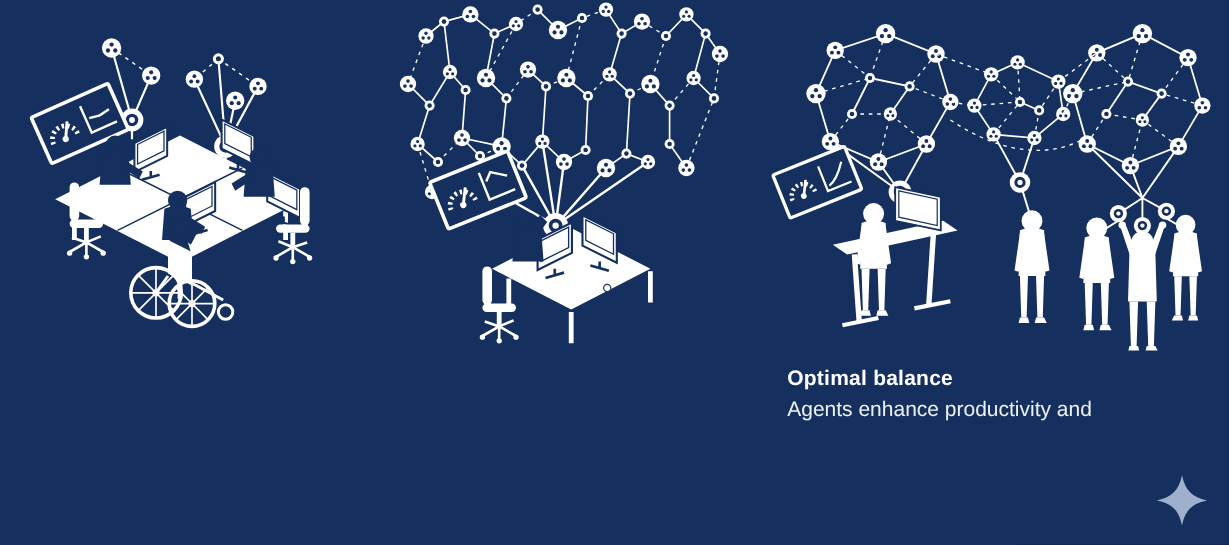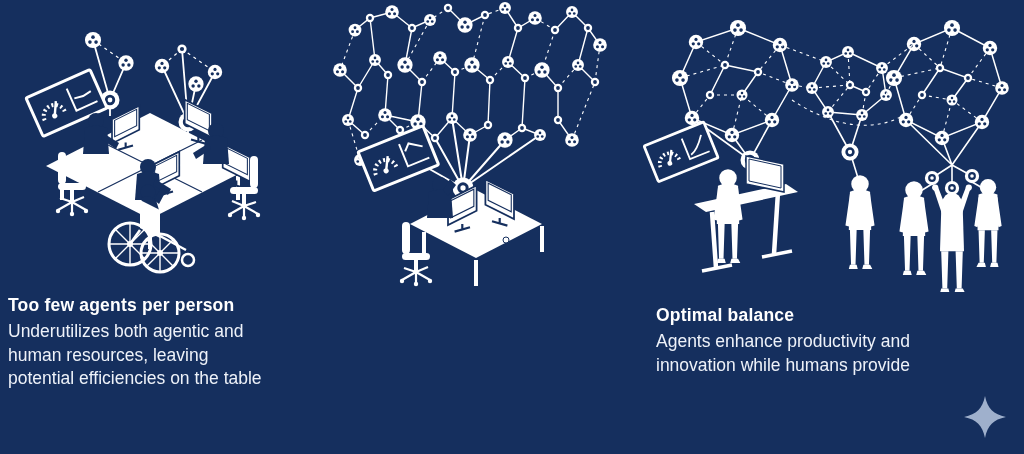--- a/index.html
+++ b/index.html
@@ -318,31 +318,24 @@
     <use href="#person" transform="translate(230,268) scale(1.12)"></use>
     <g>
       <use href="#person" transform="translate(284,274) scale(1.12)"></use>
       <g transform="translate(358,266) scale(-1.05,1.05)">
           <use href="#person"></use>
         </g>
       <use href="#person-up" transform="translate(322,292) scale(1.2)"></use>
     </g>
   </svg>
 
-  <div class="panel" style="left:8px;top:295px;width:300px">
-    <h2>Too few agents per person</h2>
-    <div class="bl">Underutilizes both agentic and</div>
-    <div class="bl">human resources, leaving</div>
-    <div class="bl">potential efficiencies on the table</div>
-  </div>
 
 
   <div class="panel" style="left:656px;top:305px;width:340px">
     <h2>Optimal balance</h2>
     <div class="bl">Agents enhance productivity and</div>
-    <div class="bl">innovation while humans provide</div>
   </div>
 
   <svg class="sparkle" viewBox="0 0 44 44">
     <path d="M22,2 C24.5,14 30,19.5 42,22 C30,24.5 24.5,30 22,42 C19.5,30 14,24.5 2,22 C14,19.5 19.5,14 22,2 Z" fill="#9fb0cc"></path>
   </svg>
 
 </div>
 
 </body></html>

